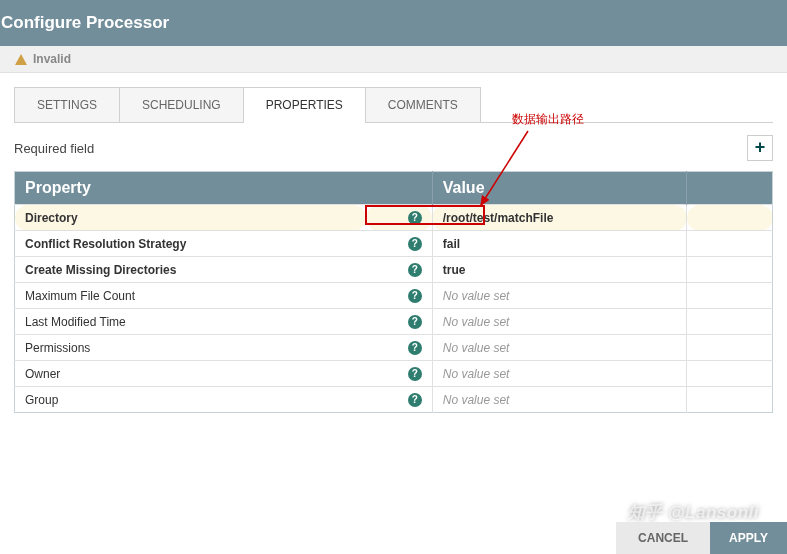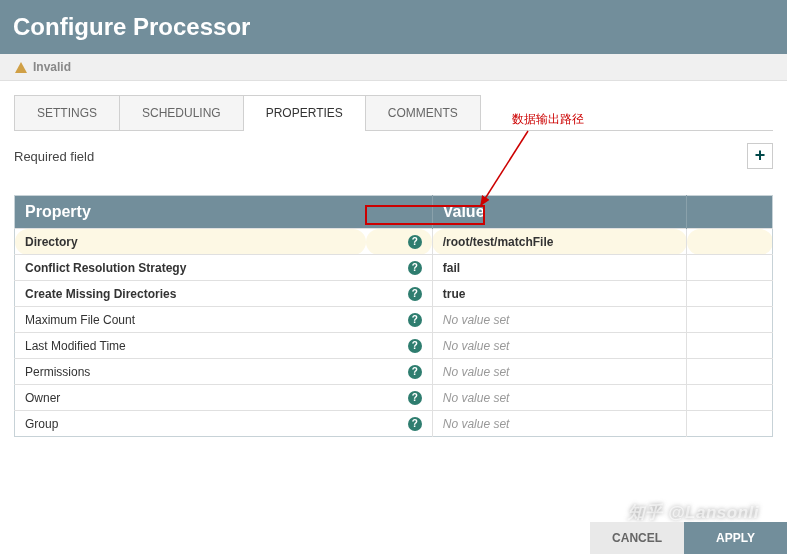--- a/index.html
+++ b/index.html
@@ -9,22 +9,22 @@
       color: #333;
       width: 787px;
       height: 554px;
       background: #fff;
       position: relative;
       overflow: hidden;
     }
     .header {
       background: #728e9b;
       color: #fff;
-      padding: 13px 13px;
-      font-size: 24px;
+      padding: 13px 1px;
+      font-size: 17px;
       font-weight: 600;
     }
     .status-bar {
       background: #f0f0f0;
       padding: 6px 15px;
       display: flex;
       align-items: center;
       gap: 6px;
       border-bottom: 1px solid #e0e0e0;
     }
@@ -60,21 +60,21 @@
     .tab.active::after {
       content: "";
       position: absolute;
       left: 0; right: 0; bottom: -1px;
       height: 2px; background: #fff;
     }
     .panel-top {
       display: flex;
       justify-content: space-between;
       align-items: center;
-      padding: 12px 0 26px 0;
+      padding: 12px 0 10px 0;
     }
     .required { color: #444; font-size: 13px; }
     .add-btn {
       width: 26px; height: 26px;
       border: 1px solid #ccc;
       background: #fff;
       color: #004849;
       font-size: 18px;
       line-height: 22px;
       text-align: center;
@@ -149,21 +149,21 @@
     }
     .btn-cancel {
       padding: 9px 22px;
       background: #e9e9e9;
       color: #666;
       font-size: 12px;
       font-weight: 600;
       cursor: pointer;
     }
     .btn-apply {
-      padding: 9px 32px;
+      padding: 9px 19px;
       background: #728e9b;
       color: #fff;
       font-size: 12px;
       font-weight: 600;
       cursor: pointer;
     }
   </style>
 </head>
 <body>
 

